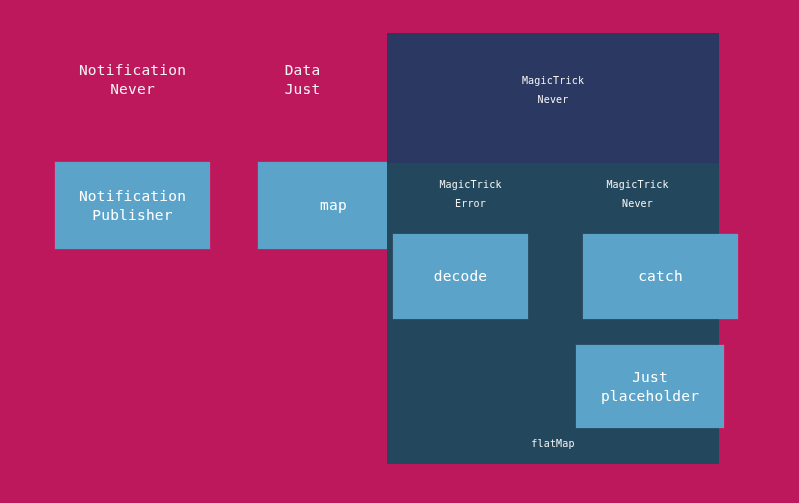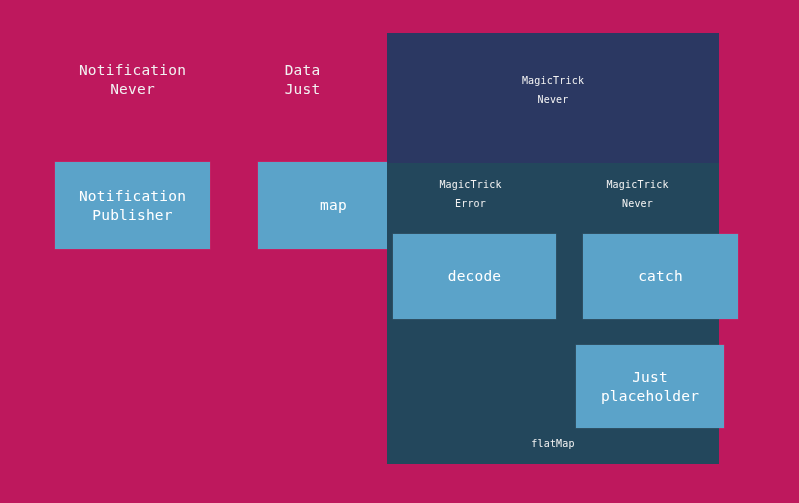--- a/index.html
+++ b/index.html
@@ -96,21 +96,21 @@
   </div>
 
   <div class="panel-teal" style="left:387px; top:163px; width:332px; height:301px;">
 
     <div class="panel-label" style="left:6px; top:12px; width:155px;">MagicTrick
 Error</div>
 
     <div class="panel-label" style="left:173px; top:12px; width:155px;">MagicTrick
 Never</div>
 
-    <div class="op-box" style="left:6px; top:71px; width:163px; height:85px;">decode</div>
+    <div class="op-box" style="left:6px; top:71px; width:135px; height:85px;">decode</div>
 
     <div class="op-box" style="left:173px; top:71px; width:155px; height:85px;margin-left:23px;">catch</div>
 
     <div class="op-box" style="left:173px; top:182px; width:148px; height:83px;margin-left:16px;">Just
 placeholder</div>
 
     <div class="panel-label" style="left:0px; top:271px; width:332px;">flatMap</div>
   </div>
 
 </div>

